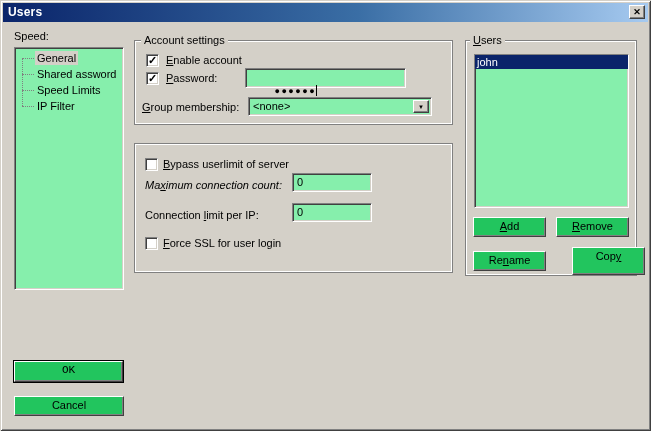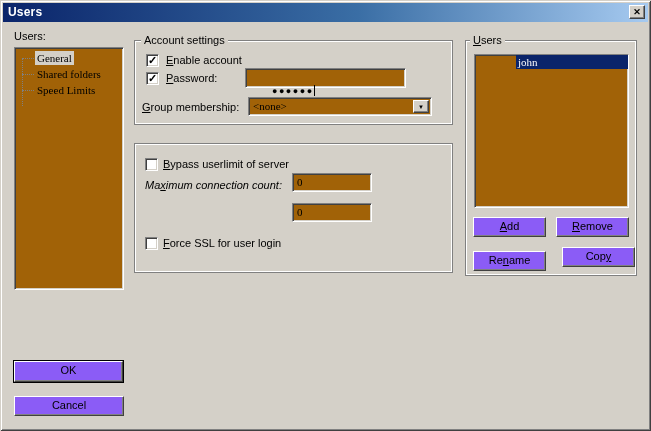--- a/index.html
+++ b/index.html
@@ -43,52 +43,52 @@
 
   
   .raised {
     background: #D4D0C8;
     border: 1px solid;
     border-color: #FFFFFF #404040 #404040 #FFFFFF;
     box-shadow: inset -1px -1px 0 #808080;
     box-sizing: border-box;
   }
   .sunken {
-    background: #a16207;
+    background: #86efac;
     border: 1px solid;
     border-color: #808080 #FFFFFF #FFFFFF #808080;
     box-shadow: inset 1px 1px 0 #404040, inset -1px -1px 0 #D4D0C8;
     box-sizing: border-box;
-    font-family: Liberation Serif, serif;
   }
   .groupbox {
     position: absolute;
     box-sizing: border-box;
     border: 1px solid #808080;
     box-shadow: inset 1px 1px 0 #FFFFFF, inset -1px -1px 0 #FFFFFF;
   }
   .group-title {
     position: absolute; top: -7px; left: 6px;
     background: #D4D0C8; padding: 0 3px; line-height: 13px;
   }
 
   
   .btn {
-    background: #8b5cf6;
+    background: #22c55e;
     border: 1px solid;
     border-color: #FFFFFF #404040 #404040 #FFFFFF;
     box-shadow: inset -1px -1px 0 #808080;
     box-sizing: border-box;
     text-align: center;
     cursor: default;
   }
   .btn .btn-label { display:block; line-height: 17px; }
   .btn-default-outer {
     border: 1px solid #000;
     box-sizing: border-box;
+    font-family: Liberation Mono, monospace;
   }
   .btn-default-outer .btn { width: 100%; height: 100%; }
 
   
   .checkbox {
     position: absolute; width: 13px; height: 13px;
     background:#fff;
     border: 1px solid;
     border-color: #808080 #FFFFFF #FFFFFF #808080;
     box-shadow: inset 1px 1px 0 #404040, inset -1px -1px 0 #D4D0C8;
@@ -160,35 +160,39 @@
 
 <div class="dialog">
 
   <div class="titlebar">
     <span class="title-text">Users</span>
     <div class="close-btn raised">
       <span class="glyph">✕</span>
     </div>
   </div>
 
-  <span class="static-label" style="left:14px; top:30px;">Users:</span>
+  <span class="static-label" style="left:14px; top:30px;">Speed:</span>
 
   <div class="abs sunken tree" style="left:14px; top:47px; width:110px; height:243px;">
     <div class="tree-vline"></div>
     <div class="tree-row">
       <span class="tree-branch"></span>
       <span class="tree-label sel">General</span>
     </div>
     <div class="tree-row">
       <span class="tree-branch"></span>
-      <span class="tree-label">Shared folders</span>
+      <span class="tree-label">Shared assword</span>
     </div>
     <div class="tree-row">
       <span class="tree-branch"></span>
       <span class="tree-label">Speed Limits</span>
+    </div>
+    <div class="tree-row">
+      <span class="tree-branch"></span>
+      <span class="tree-label">IP Filter</span>
     </div>
   </div>
 
   <div class="abs btn-default-outer" style="left:13px; top:360px; width:111px; height:23px;">
     <div class="btn">
         <span class="btn-label">OK</span>
       </div>
   </div>
   <div class="abs btn" style="left:14px; top:396px; width:110px; height:20px;">
     <span class="btn-label">Cancel</span>
@@ -224,45 +228,46 @@
 
   <div class="groupbox" style="left:134px; top:143px; width:319px; height:130px;">
     <span class="checkbox" style="left:10px; top:14px;"></span>
     <span class="cb-label" style="left:28px; top:14px;"><u>B</u>ypass userlimit of server</span>
 
     <span class="static-label" style="left:10px; top:35px;font-style:italic;">Ma<u>x</u>imum connection count:</span>
     <div class="field sunken" style="left:157px; top:29px; width:80px; height:19px;">
       <span class="field-text">0</span>
     </div>
 
+    <span class="static-label" style="left:10px; top:65px;">Connection <u>l</u>imit per IP:</span>
     <div class="field sunken" style="left:157px; top:59px; width:80px; height:19px;">
       <span class="field-text">0</span>
     </div>
 
     <span class="checkbox" style="left:10px; top:93px;"></span>
     <span class="cb-label" style="left:28px; top:93px;"><u>F</u>orce SSL for user login</span>
   </div>
 
 
   <div class="groupbox" style="left:465px; top:40px; width:172px; height:236px;">
     <span class="group-title" style="left:4px;"><u>U</u>sers</span>
 
-    <div class="abs sunken" style="left:8px; top:13px; width:155px; height:154px;padding-left:41px;">
+    <div class="abs sunken" style="left:8px; top:13px; width:155px; height:154px;">
       <div class="list-row-sel">
         <span>john</span>
       </div>
     </div>
 
     <div class="abs btn" style="left:7px; top:176px; width:73px; height:20px;">
       <span class="btn-label"><u>A</u>dd</span>
     </div>
     <div class="abs btn" style="left:90px; top:176px; width:73px; height:20px;">
       <span class="btn-label"><u>R</u>emove</span>
     </div>
     <div class="abs btn" style="left:7px; top:210px; width:73px; height:20px;">
       <span class="btn-label">Re<u>n</u>ame</span>
     </div>
-    <div class="abs btn" style="left:96px; top:206px; width:73px; height:20px;">
+    <div class="abs btn" style="left:106px; top:206px; width:73px; height:28px;">
       <span class="btn-label">Cop<u>y</u></span>
     </div>
   </div>
 
 </div>
 
 </body></html>

